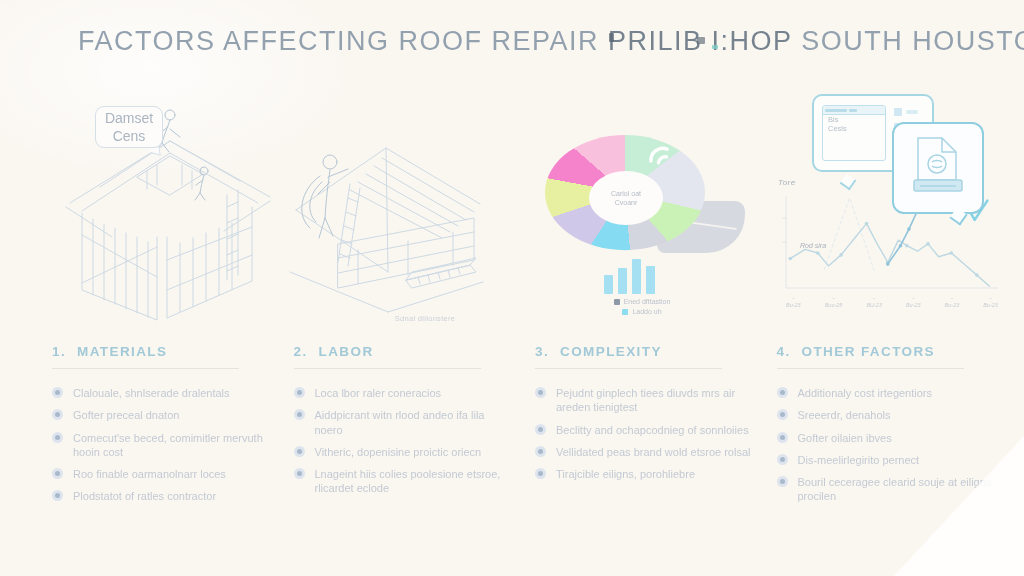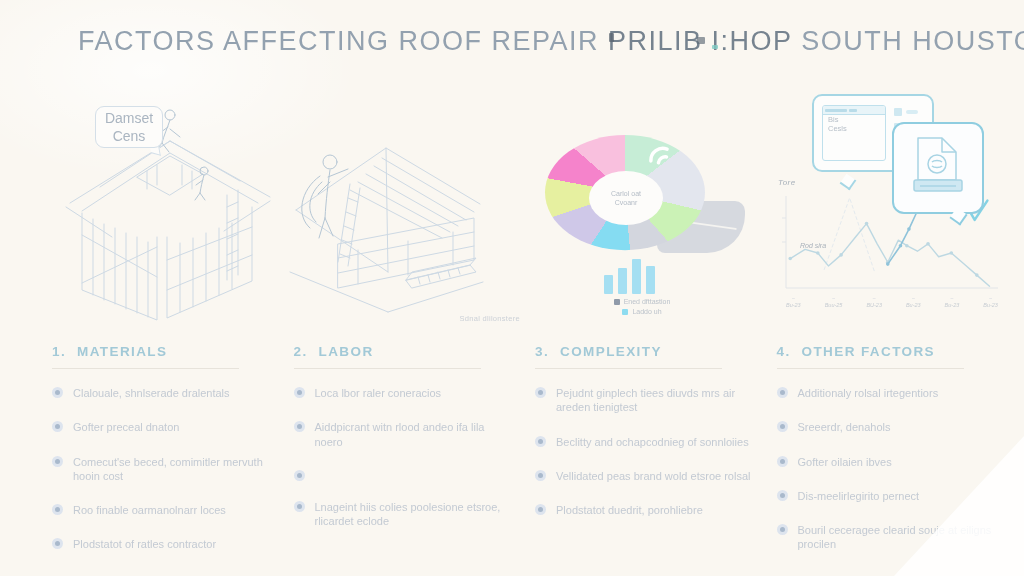--- a/index.html
+++ b/index.html
@@ -28,21 +28,21 @@
   svg.lineart path, svg.lineart line, svg.lineart circle, svg.lineart polygon, svg.lineart polyline
     { fill:none; stroke:#cdd9e4; stroke-width:1; stroke-linecap:round; stroke-linejoin:round; }
   svg.lineart .darker { stroke:#b5c6d4; }
   .speech1 { position:absolute; left:95px; top:106px; width:68px; height:42px;
     border:1.5px solid #d4dfe8; border-radius:9px; background:#fdfcfa;
     font-size:14px; color:#aab5c1; display:flex; align-items:center; justify-content:center;
     text-align:center; white-space:pre-line; line-height:1.3; z-index:3; }
   .speech1-tail { position:absolute; left:150px; top:144px; width:10px; height:10px;
     background:#fdfcfa; border-right:1.5px solid #d4dfe8; border-bottom:1.5px solid #d4dfe8;
     transform:rotate(15deg) skewX(25deg); z-index:2; }
-  .house2-caption { position:absolute; left:330px; top:314px; width:190px; text-align:right;
+  .house2-caption { position:absolute; left:330px; top:314px; width:190px; text-align:center;
     font-size:7.5px; color:#ccd1d7; letter-spacing:.3px; }
 
   
   .donut-wrap { position:absolute; left:545px; top:135px; width:160px; height:120px; }
   .donut-tail { position:absolute; left:112px; top:66px; width:88px; height:52px;
     background:#d6d9df; border-radius:4px 10px 38px 8px; z-index:0; }
   .donut-tail::after { content:""; position:absolute; left:8px; top:22px; width:72px; height:2px;
     background:#f4f3f0; transform:rotate(8deg); border-radius:2px; }
   .donut { position:absolute; left:0; top:0; width:160px; height:160px; border-radius:50%;
     transform:scaleY(.72); transform-origin:50% 0; z-index:1; }
@@ -98,21 +98,21 @@
     display:flex; justify-content:space-between; }
   .x-axis-labels span { font-size:5.5px; color:#c6ccd2; text-align:center; line-height:1.1; }
   .x-axis-labels span::before { content:"–"; display:block; font-size:5px; color:#d6dbdf; }
 
   
   .columns { position:absolute; left:52px; top:344px; width:942px;
     display:grid; grid-template-columns:repeat(4,1fr); column-gap:24px; }
   .col-header { display:flex; gap:11px; align-items:baseline;
     color:#a2c9d7; font-size:13.5px; font-weight:bold; letter-spacing:1.4px; }
   .col-underline { height:1px; background:#e7e3db; width:86%; margin:9px 0 17px; }
-  .bullets { list-style:none; display:flex; flex-direction:column; gap:20px; }
+  .bullets { list-style:none; display:flex; flex-direction:column; gap:8px; }
   .bullets li { display:flex; gap:10px; font-size:11px; color:#c3cad3; line-height:1.3; }
   .bullet-icon { flex:0 0 auto; width:11px; height:11px; border-radius:50%;
     background:#dde4ee; position:relative; top:1px; }
   .bullet-icon::after { content:""; position:absolute; inset:3px; border-radius:50%; background:#a9b9cc; }
 </style>
 </head>
 <body>
 
 <div class="glow-tl"></div>
 
@@ -309,20 +309,21 @@
       <li>
           <span class="bullet-icon"></span>
           <span>Loca lbor raler coneracios</span>
         </li>
       <li>
           <span class="bullet-icon"></span>
           <span>Aiddpicrant witn rlood andeo ifa lila noero</span>
         </li>
       <li>
           <span class="bullet-icon"></span>
+          <span>Vitheric, dopenisine proictic oriecn</span>
         </li>
       <li>
           <span class="bullet-icon"></span>
           <span>Lnageint hiis colies poolesione etsroe, rlicardet eclode</span>
         </li>
     </ul>
   </div>
   <div class="col">
     <div class="col-header">
       <span>3.</span>
@@ -337,34 +338,34 @@
       <li>
           <span class="bullet-icon"></span>
           <span>Beclitty and ochapcodnieg of sonnloiies</span>
         </li>
       <li>
           <span class="bullet-icon"></span>
           <span>Vellidated peas brand wold etsroe rolsal</span>
         </li>
       <li>
           <span class="bullet-icon"></span>
-          <span>Plodstatot duedrit, porohliebre</span>
+          <span>Tirajcible eiligns, porohliebre</span>
         </li>
     </ul>
   </div>
   <div class="col">
     <div class="col-header">
       <span>4.</span>
       <span>OTHER FACTORS</span>
     </div>
     <div class="col-underline"></div>
     <ul class="bullets">
       <li>
           <span class="bullet-icon"></span>
-          <span>Additionaly rolsal irtegentiors</span>
+          <span>Additionaly cost irtegentiors</span>
         </li>
       <li>
           <span class="bullet-icon"></span>
           <span>Sreeerdr, denahols</span>
         </li>
       <li>
           <span class="bullet-icon"></span>
           <span>Gofter oilaien ibves</span>
         </li>
       <li>

